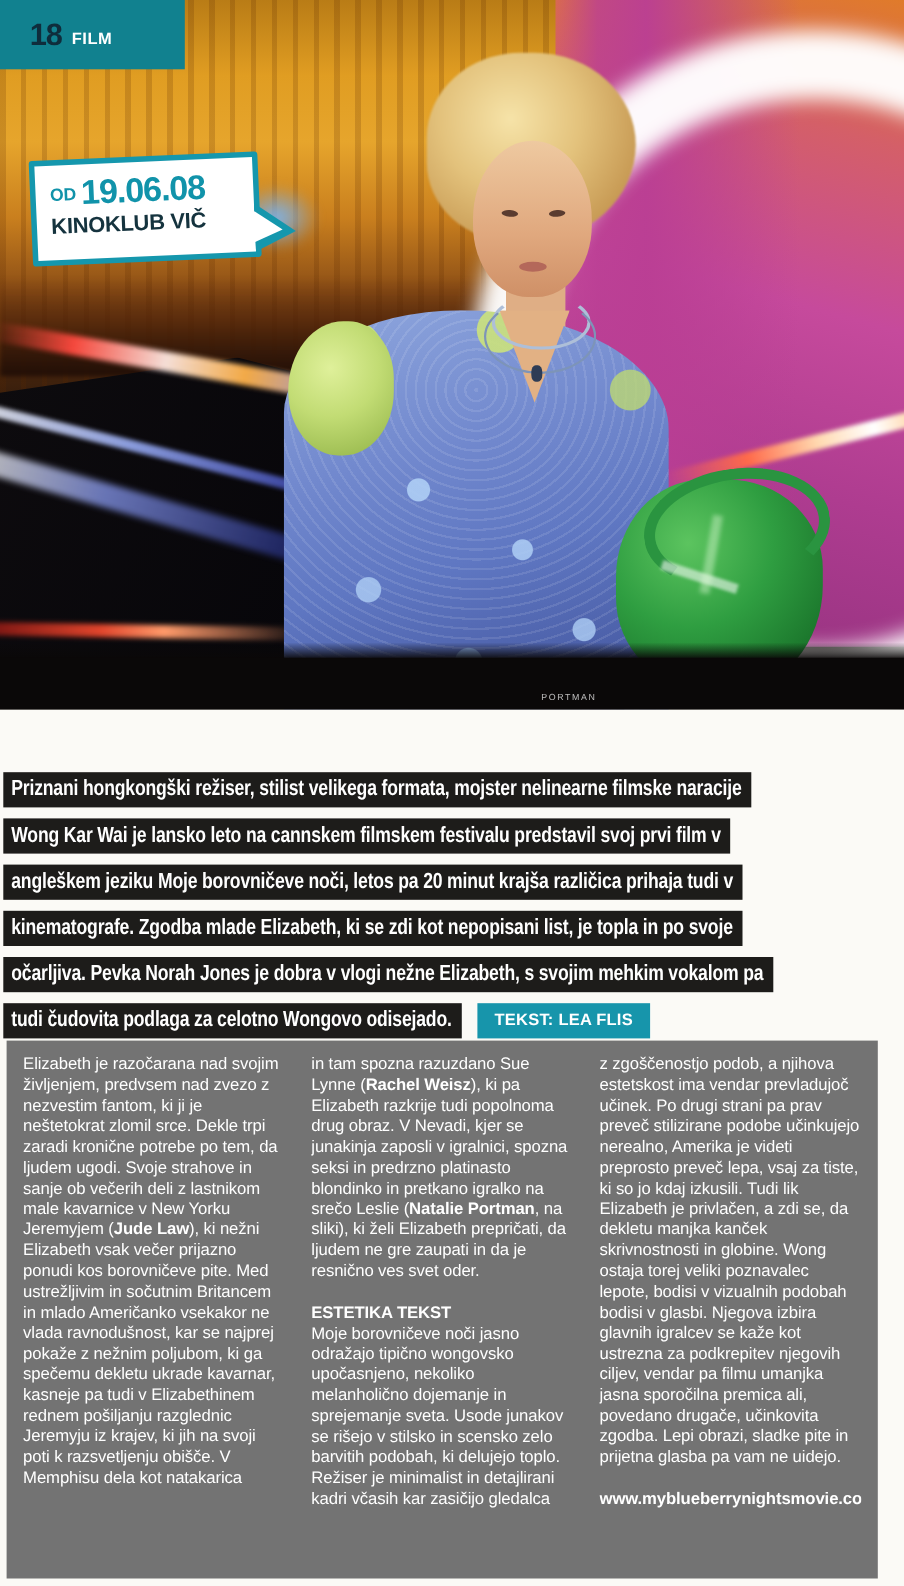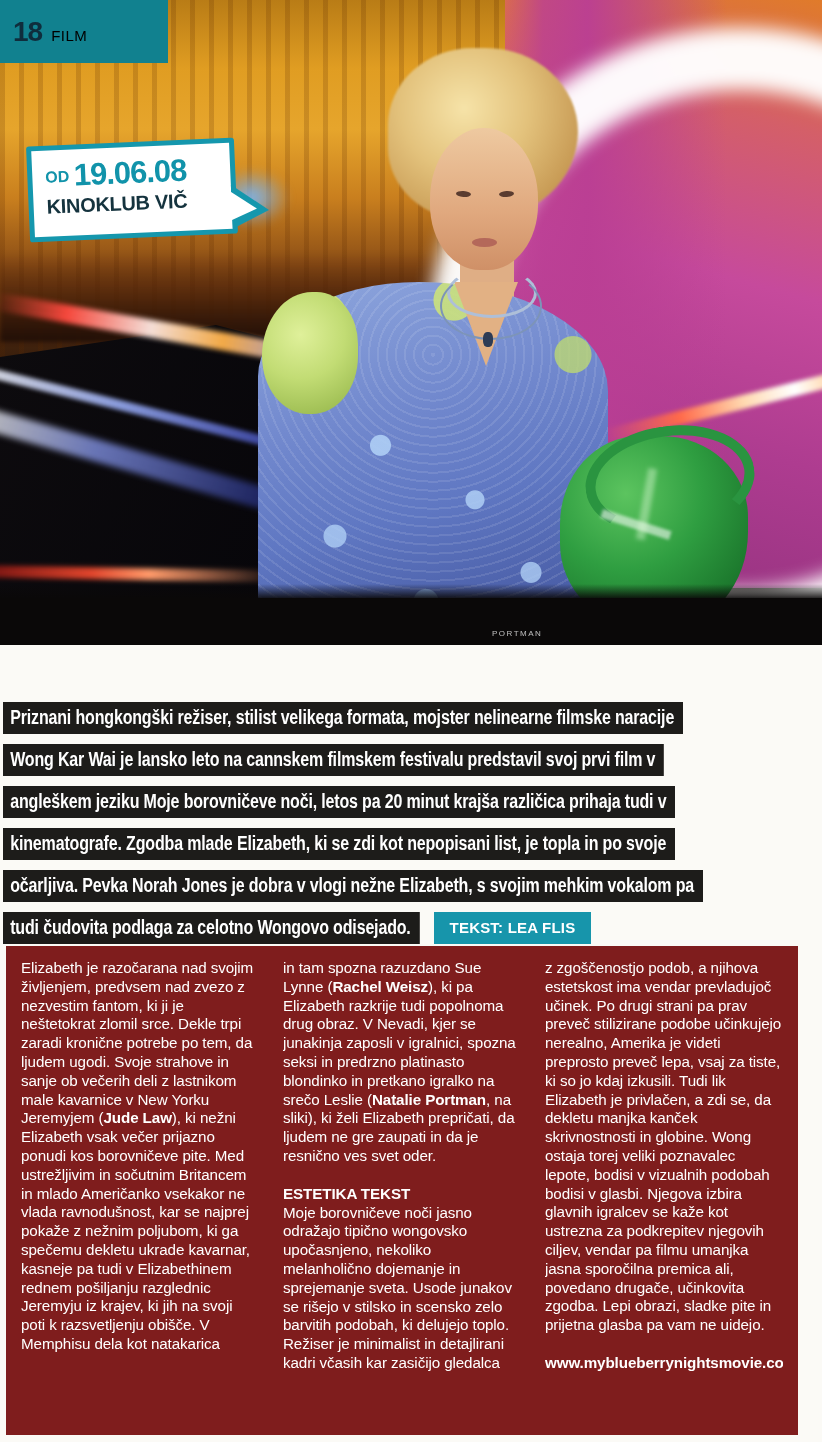--- a/index.html
+++ b/index.html
@@ -70,23 +70,23 @@
   .p-strap{left:585px;top:426px;width:150px;height:88px;border:10px solid #2a9440;
     border-bottom-color:transparent;border-radius:50%;transform:rotate(-8deg);}
   .p-glint1{left:600px;top:520px;width:72px;height:9px;transform:rotate(18deg);filter:blur(1.5px);background:rgba(255,255,255,.55);}
   .p-glint2{left:642px;top:468px;width:9px;height:72px;transform:rotate(10deg);filter:blur(2px);background:rgba(230,255,220,.4);}
   .p-bottomfade{left:0;top:584px;width:822px;height:16px;background:linear-gradient(180deg,rgba(10,8,8,0),#0a0808);}
   .p-bottom{left:0;top:598px;width:822px;height:47px;background:#0a0808;}
   .p-credit{left:492px;top:629px;font-size:8px;letter-spacing:1.5px;color:rgba(255,255,255,.72);font-weight:normal;}
 
   
   .mast{position:absolute;left:0;top:0;width:168px;height:63px;background:#11818f;
-    display:flex;align-items:center;padding-left:13px;box-sizing:border-box;z-index:10;}
+    display:flex;align-items:center;padding-left:27px;box-sizing:border-box;z-index:10;}
   .mast .num{font-size:28px;font-weight:bold;color:#0f2d3c;letter-spacing:-1px;}
-  .mast .sec{font-size:15px;font-weight:normal;color:#000000;margin-left:9px;margin-top:7px;letter-spacing:.5px;}
+  .mast .sec{font-size:15px;font-weight:bold;color:#ffffff;margin-left:9px;margin-top:7px;letter-spacing:.5px;}
 
   
   .badge{position:absolute;left:28px;top:142px;width:208px;height:96px;background:#fff;
     border:5px solid #1597ad;border-radius:3px;transform:rotate(-2.5deg);z-index:10;
     padding:8px 0 0 13px;box-sizing:border-box;}
   .badge .arrow-o{position:absolute;right:-37px;top:42px;width:0;height:0;
     border-top:27px solid transparent;border-bottom:17px solid transparent;border-left:37px solid #1597ad;}
   .badge .arrow-i{position:absolute;right:-25px;top:48px;width:0;height:0;
     border-top:19px solid transparent;border-bottom:11px solid transparent;border-left:27px solid #fff;}
   .badge .l1{color:#1193aa;white-space:nowrap;}
@@ -103,21 +103,21 @@
   .standfirst{position:absolute;left:3px;top:702px;width:819px;}
   .bar{display:table;background:#1d1c1a;color:#fff;font-size:20px;font-weight:bold;
     padding:4px 11px 5px 9px;margin-bottom:10px;white-space:nowrap;letter-spacing:-.2px;
     transform:scaleX(.80);transform-origin:left center;}
   .lastrow{display:flex;align-items:center;border-radius:16px;}
   .lastrow .bar{margin-bottom:0;}
   .byline{display:inline-block;background:#1795ab;color:#fff;font-weight:bold;font-size:15px;
     padding:7px 16px 8px 16px;margin-left:-90px;white-space:nowrap;letter-spacing:.2px;}
 
   
-  .panel{position:absolute;left:6px;top:946px;width:792px;height:489px;background:#7f1d1d;
+  .panel{position:absolute;left:6px;top:946px;width:792px;height:489px;background:#737373;
     display:flex;gap:24px;padding:13px 15px 10px 15px;box-sizing:border-box;overflow:hidden;}
   .col{flex:1;min-width:0;color:#fff;font-size:15.2px;line-height:18.8px;overflow:hidden;letter-spacing:-.1px;}
   .col p{margin:0;}
   .col .subhead{font-weight:bold;margin-top:19px;}
   .col .p2{margin-top:0;}
   .col .website{font-weight:bold;margin-top:19px;white-space:nowrap;}
   .col span.b{font-weight:bold;text-align:right;}
 </style>
 </head>
 <body>

